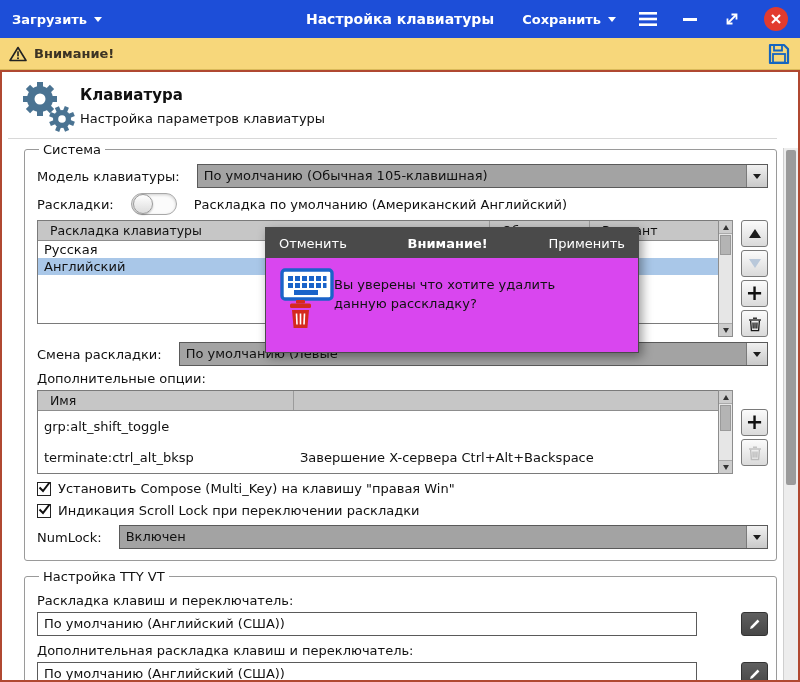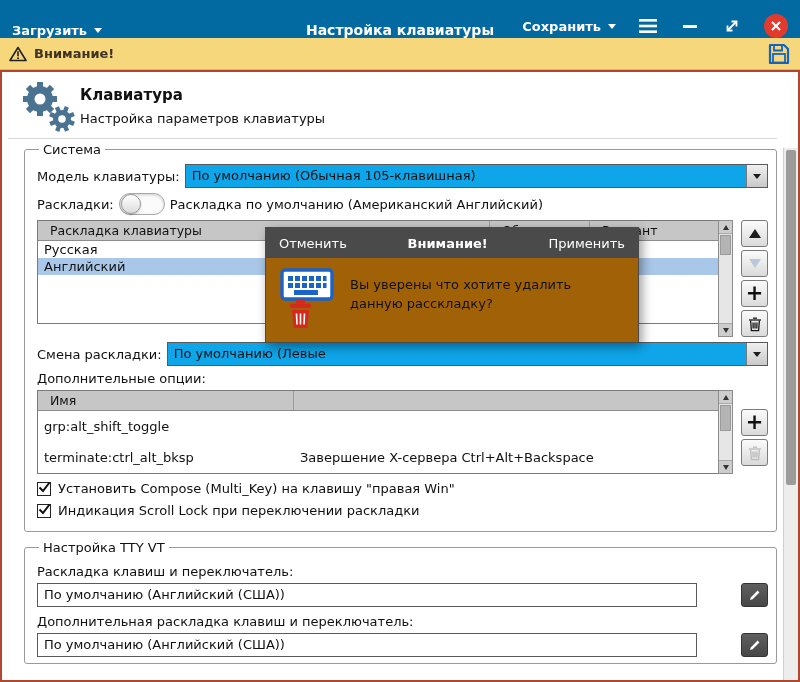--- a/index.html
+++ b/index.html
@@ -1,20 +1,20 @@
 <!DOCTYPE html>
 <html><head>
 <meta charset="utf-8">
 <style>
   * { box-sizing: border-box; margin: 0; padding: 0; }
   html,body { width:800px; height:682px; overflow:hidden; }
   body { font-family:"DejaVu Sans","Liberation Sans",sans-serif; font-size:13px; color:#111; background:#fff; position:relative; }
 
   
-  .titlebar { position:absolute; top:0; left:0; right:0; height:38px; background:#0369a1; display:flex; align-items:flex-end; padding:0 12px; }
+  .titlebar { position:absolute; top:0; left:0; right:0; height:38px; background:#1d4ed8; display:flex; align-items:center; padding:0 12px; }
   .tb-btn { display:flex; align-items:center; color:#fff; font-weight:bold; font-size:13px; cursor:pointer; }
   .caret { width:0; height:0; border-left:4px solid transparent; border-right:4px solid transparent; border-top:5px solid #fff; margin-left:7px; }
   .tb-title { position:absolute; left:0; right:0; text-align:center; color:#fff; font-weight:bold; font-size:14px; pointer-events:none; }
   .tb-right { margin-left:auto; display:flex; align-items:center; gap:22px; position:relative; z-index:2; }
   .tb-icon { display:flex; align-items:center; justify-content:center; width:20px; height:20px; cursor:pointer; }
   .minbar { width:14px; height:3px; background:#fff; }
   .tb-close { width:24px; height:24px; border-radius:50%; background:#e23b2e; display:flex; align-items:center; justify-content:center; cursor:pointer; }
 
   
   .warnbar { position:absolute; top:38px; left:0; right:0; height:32px; background:#f7d77b; border-bottom:1px solid #d9b95a; display:flex; align-items:center; gap:7px; padding:0 9px; }
@@ -25,25 +25,25 @@
   .content-frame { position:absolute; top:70px; left:0; right:0; bottom:0; border:2px solid #b04831; background:#fff; }
   .content { position:absolute; top:0; left:0; right:15px; bottom:0; padding:0 6px; overflow:hidden; }
 
   .app-header { display:flex; align-items:center; padding:7px 8px 5px; border-bottom:1px solid #d8d8d8; }
   .app-title { font-size:15px; font-weight:bold; margin-bottom:7px; }
   .app-subtitle { font-size:13px; }
 
   fieldset.fs { border:1px solid #9a9a9a; border-radius:3px; margin:3px 0 8px 16px; padding:2px 8px 6px 12px; }
   fieldset.fs legend { font-size:13px; padding:0 4px; margin-left:2px; }
 
-  .frow { display:flex; align-items:center; gap:5px; margin:5px 0; }
+  .frow { display:flex; align-items:center; gap:17px; margin:5px 0; }
   .flabel { white-space:nowrap; font-size:13px; }
 
   
-  .select { flex:1; display:flex; align-items:stretch; border:1px solid #5a5a5a; background:#0ea5e9; height:24px; cursor:pointer; }
+  .select { flex:1; display:flex; align-items:stretch; border:1px solid #5a5a5a; background:#a3a3a3; height:24px; cursor:pointer; }
   .sel-val { flex:1; font-size:13px; padding:3px 6px; white-space:nowrap; overflow:hidden; }
   .sel-btn { width:21px; border-left:1px solid #7a7a7a; background:linear-gradient(#f0f0f0,#c9c9c9); display:flex; align-items:center; justify-content:center; }
   .tri-down { width:0; height:0; border-left:4px solid transparent; border-right:4px solid transparent; border-top:5px solid #1c1c1c; }
   .tri-up-s { width:0; height:0; border-left:3.5px solid transparent; border-right:3.5px solid transparent; border-bottom:5px solid #333; }
   .tri-down-s { width:0; height:0; border-left:3.5px solid transparent; border-right:3.5px solid transparent; border-top:5px solid #333; }
 
   
   .toggle { width:46px; height:22px; border-radius:12px; background:#fbfbfb; border:1px solid #a8a8a8; box-shadow:inset 0 1px 3px rgba(0,0,0,.18); position:relative; flex:none; cursor:pointer; }
   .knob { position:absolute; left:1px; top:0px; width:20px; height:20px; border-radius:50%; background:linear-gradient(#ffffff,#dcdcdc); border:1px solid #9a9a9a; box-shadow:0 1px 2px rgba(0,0,0,.25); }
 
@@ -85,25 +85,25 @@
   .tty-label { font-size:13px; margin:7px 0 4px; }
   .tty-row { display:flex; align-items:center;gap:36px; }
   .input { flex:1; height:24px; border:1px solid #5a5a5a; background:#fff; font-size:13px; padding:3px 6px; white-space:nowrap; overflow:hidden; }
   .pencil-btn { width:27px; height:24px; margin-left:8px; background:linear-gradient(#5f5f5f,#474747); border:1px solid #333; border-radius:3px; display:flex; align-items:center; justify-content:center; cursor:pointer; flex:none; }
 
   
   .main-scroll { position:absolute; top:76px; right:0; bottom:0; width:15px; background:#ededed; border-left:1px solid #cfcfcf; cursor:pointer; }
   .main-thumb { position:absolute; left:2px; right:2px; top:2px; height:335px; background:#9b9b9b; border-radius:2px; }
 
   
-  .modal { position:absolute; left:265px; top:227px; width:374px; background:#a16207; border:1px solid #4a4a4a; box-shadow:3px 4px 10px rgba(0,0,0,.4); z-index:60; }
+  .modal { position:absolute; left:265px; top:227px; width:374px; background:#d946ef; border:1px solid #4a4a4a; box-shadow:3px 4px 10px rgba(0,0,0,.4); z-index:60; }
   .modal-head { height:30px; background:#4a4a4a; color:#fff; display:flex; align-items:center; justify-content:space-between; padding:0 13px; font-size:13px; }
   .mh-btn { cursor:pointer; }
   .mh-title { font-weight:bold; }
-  .modal-body { display:flex; gap:16px; padding:9px 14px 13px; align-items:flex-start; }
+  .modal-body { display:flex; gap:0; padding:9px 14px 23px; align-items:flex-start; }
   .msg { font-size:13px; line-height:1.45; max-width:268px; padding-top:9px; }
 </style>
 </head>
 <body>
 
 <div class="titlebar">
   <div class="tb-btn">
     <span>Загрузить</span>
     <span class="caret"></span>
   </div>
@@ -332,20 +332,29 @@
       </div>
       <div class="cbrow">
         <span class="cb">
           <svg width="13" height="12" viewBox="0 0 13 12">
               <polyline points="1.5,6.5 5,10 11.5,1.5" fill="none" stroke="#111" stroke-width="2"></polyline>
             </svg>
         </span>
         <span>Индикация Scroll Lock при переключении раскладки</span>
       </div>
 
+      <div class="frow">
+        <span class="flabel">NumLock:</span>
+        <div class="select">
+          <span class="sel-val">Включен</span>
+          <span class="sel-btn">
+              <span class="tri-down"></span>
+            </span>
+        </div>
+      </div>
     </fieldset>
 
     <fieldset class="fs">
       <legend>Настройка TTY VT</legend>
 
       <div class="tty-label">Раскладка клавиш и переключатель:</div>
       <div class="tty-row">
         <div class="input">По умолчанию (Английский (США))</div>
         <button class="pencil-btn">
           <svg width="12" height="12" viewBox="0 0 12 12">

